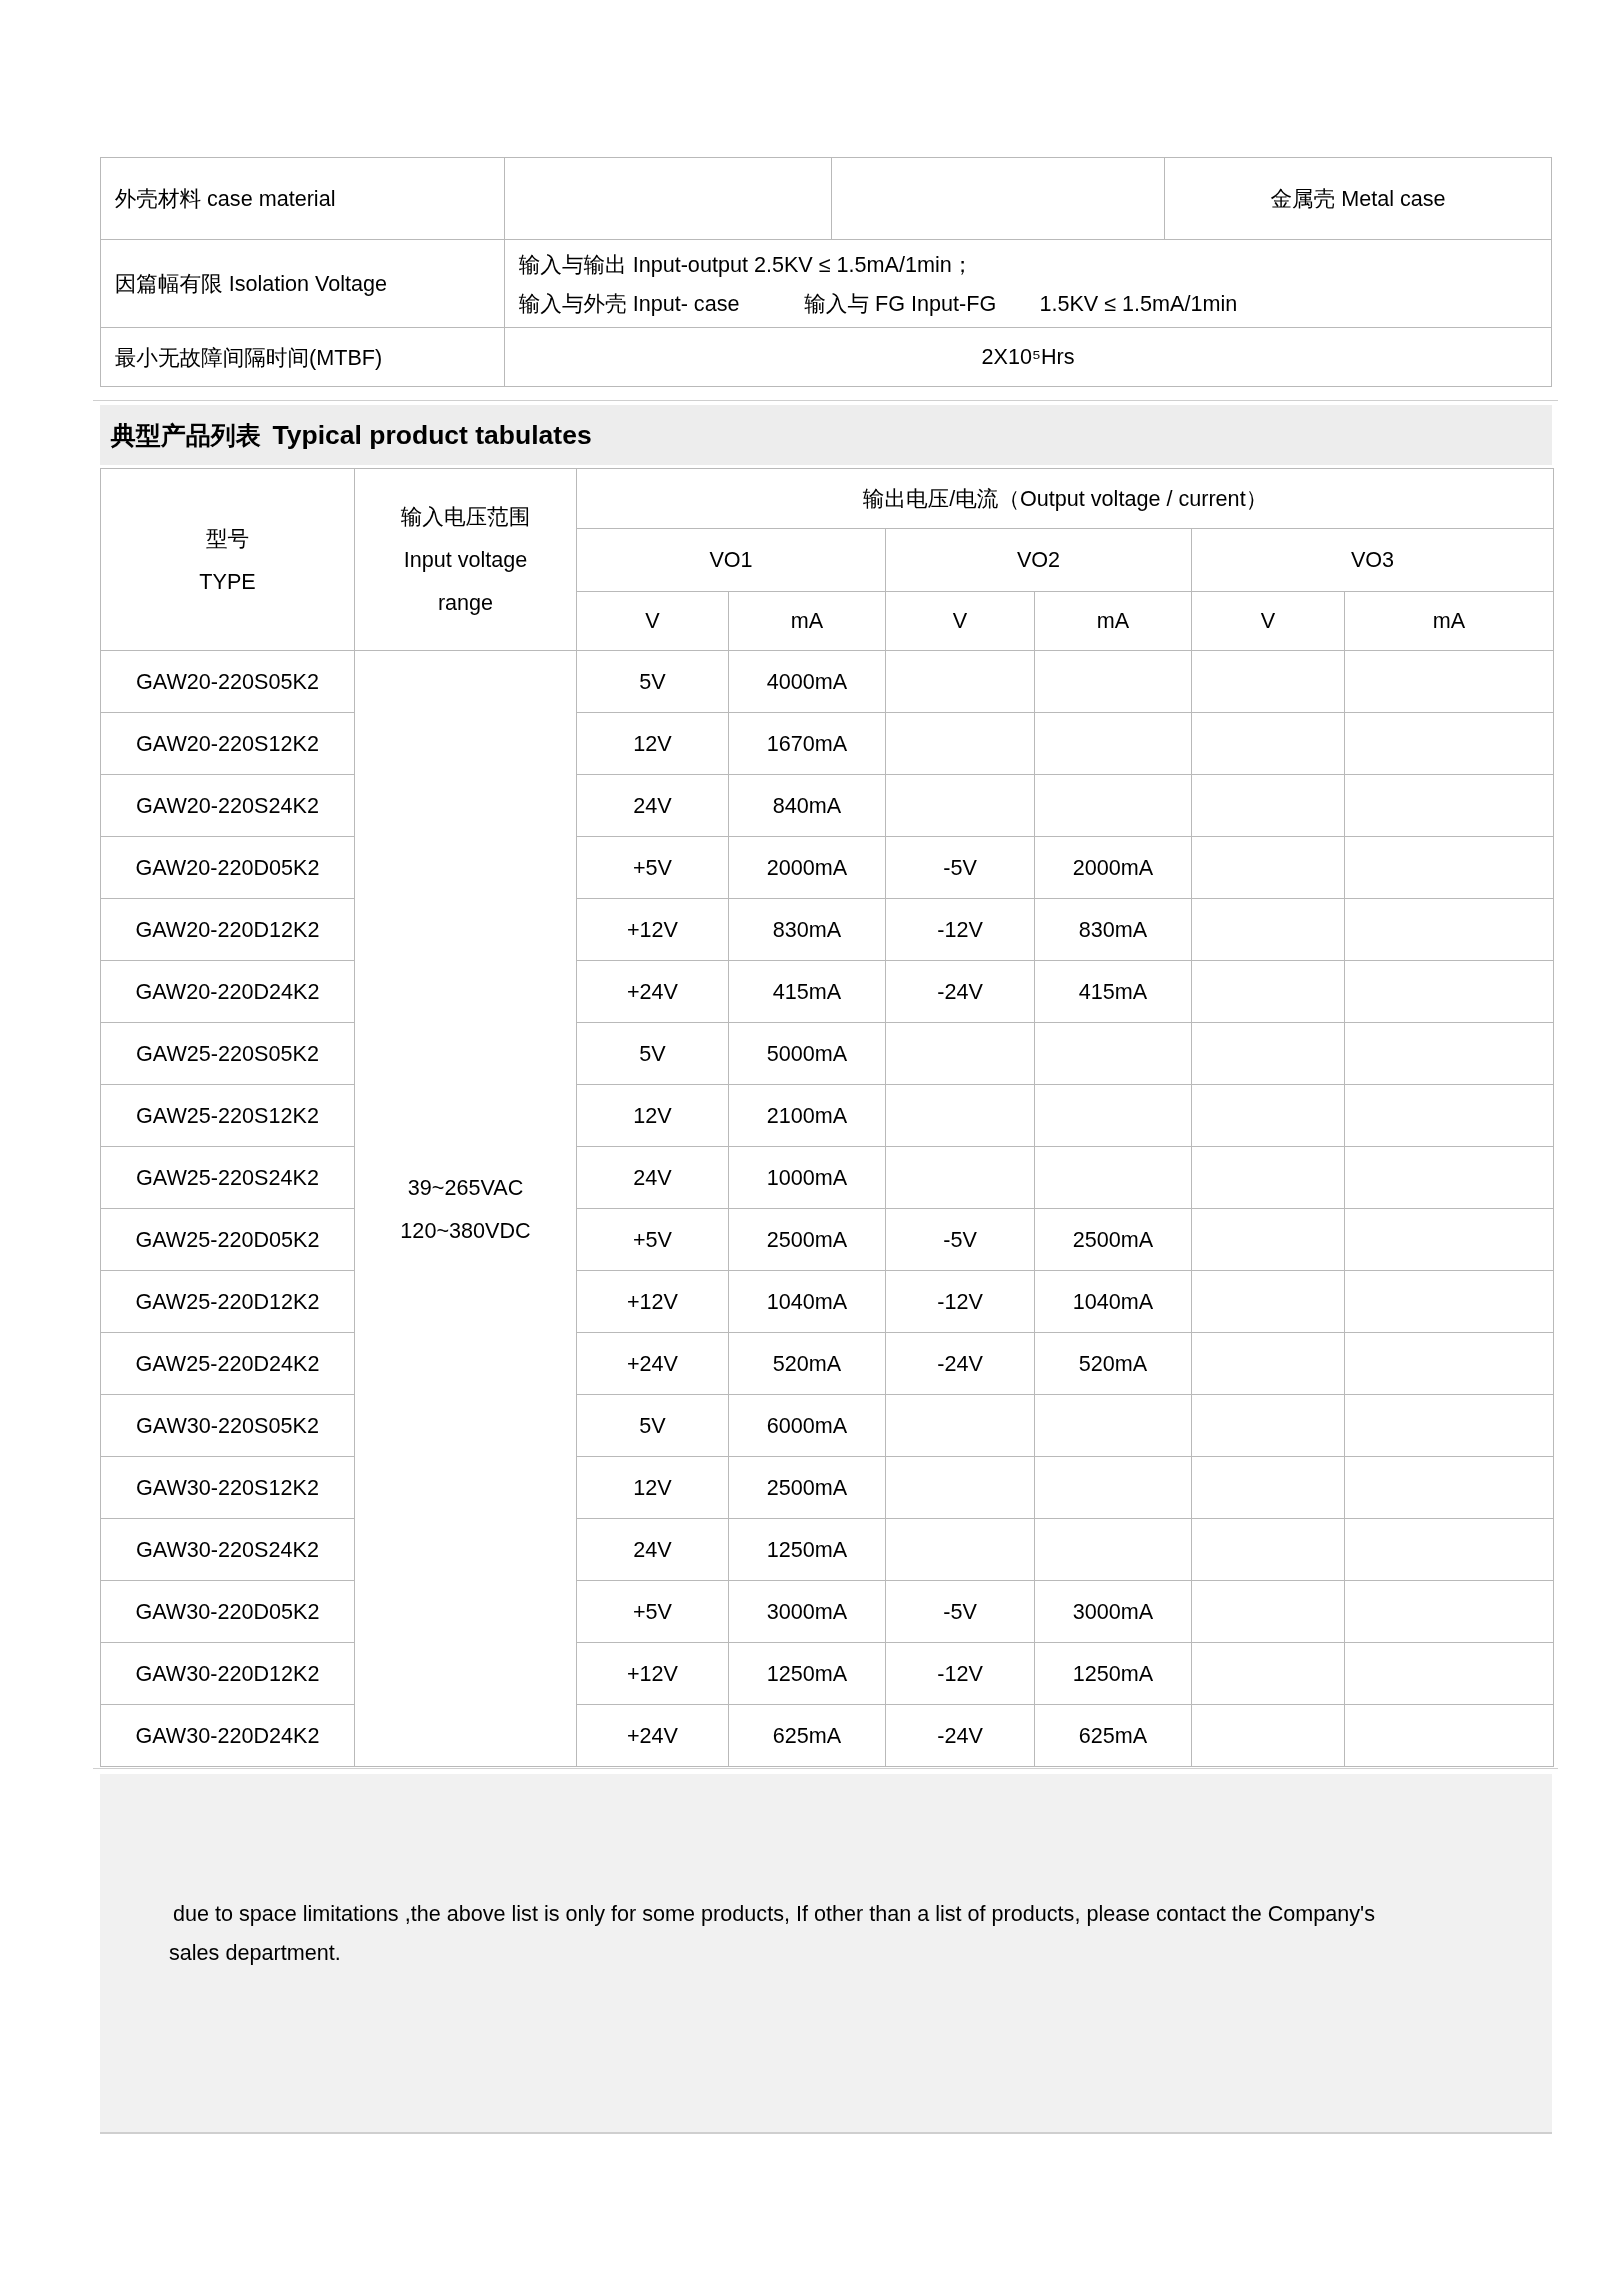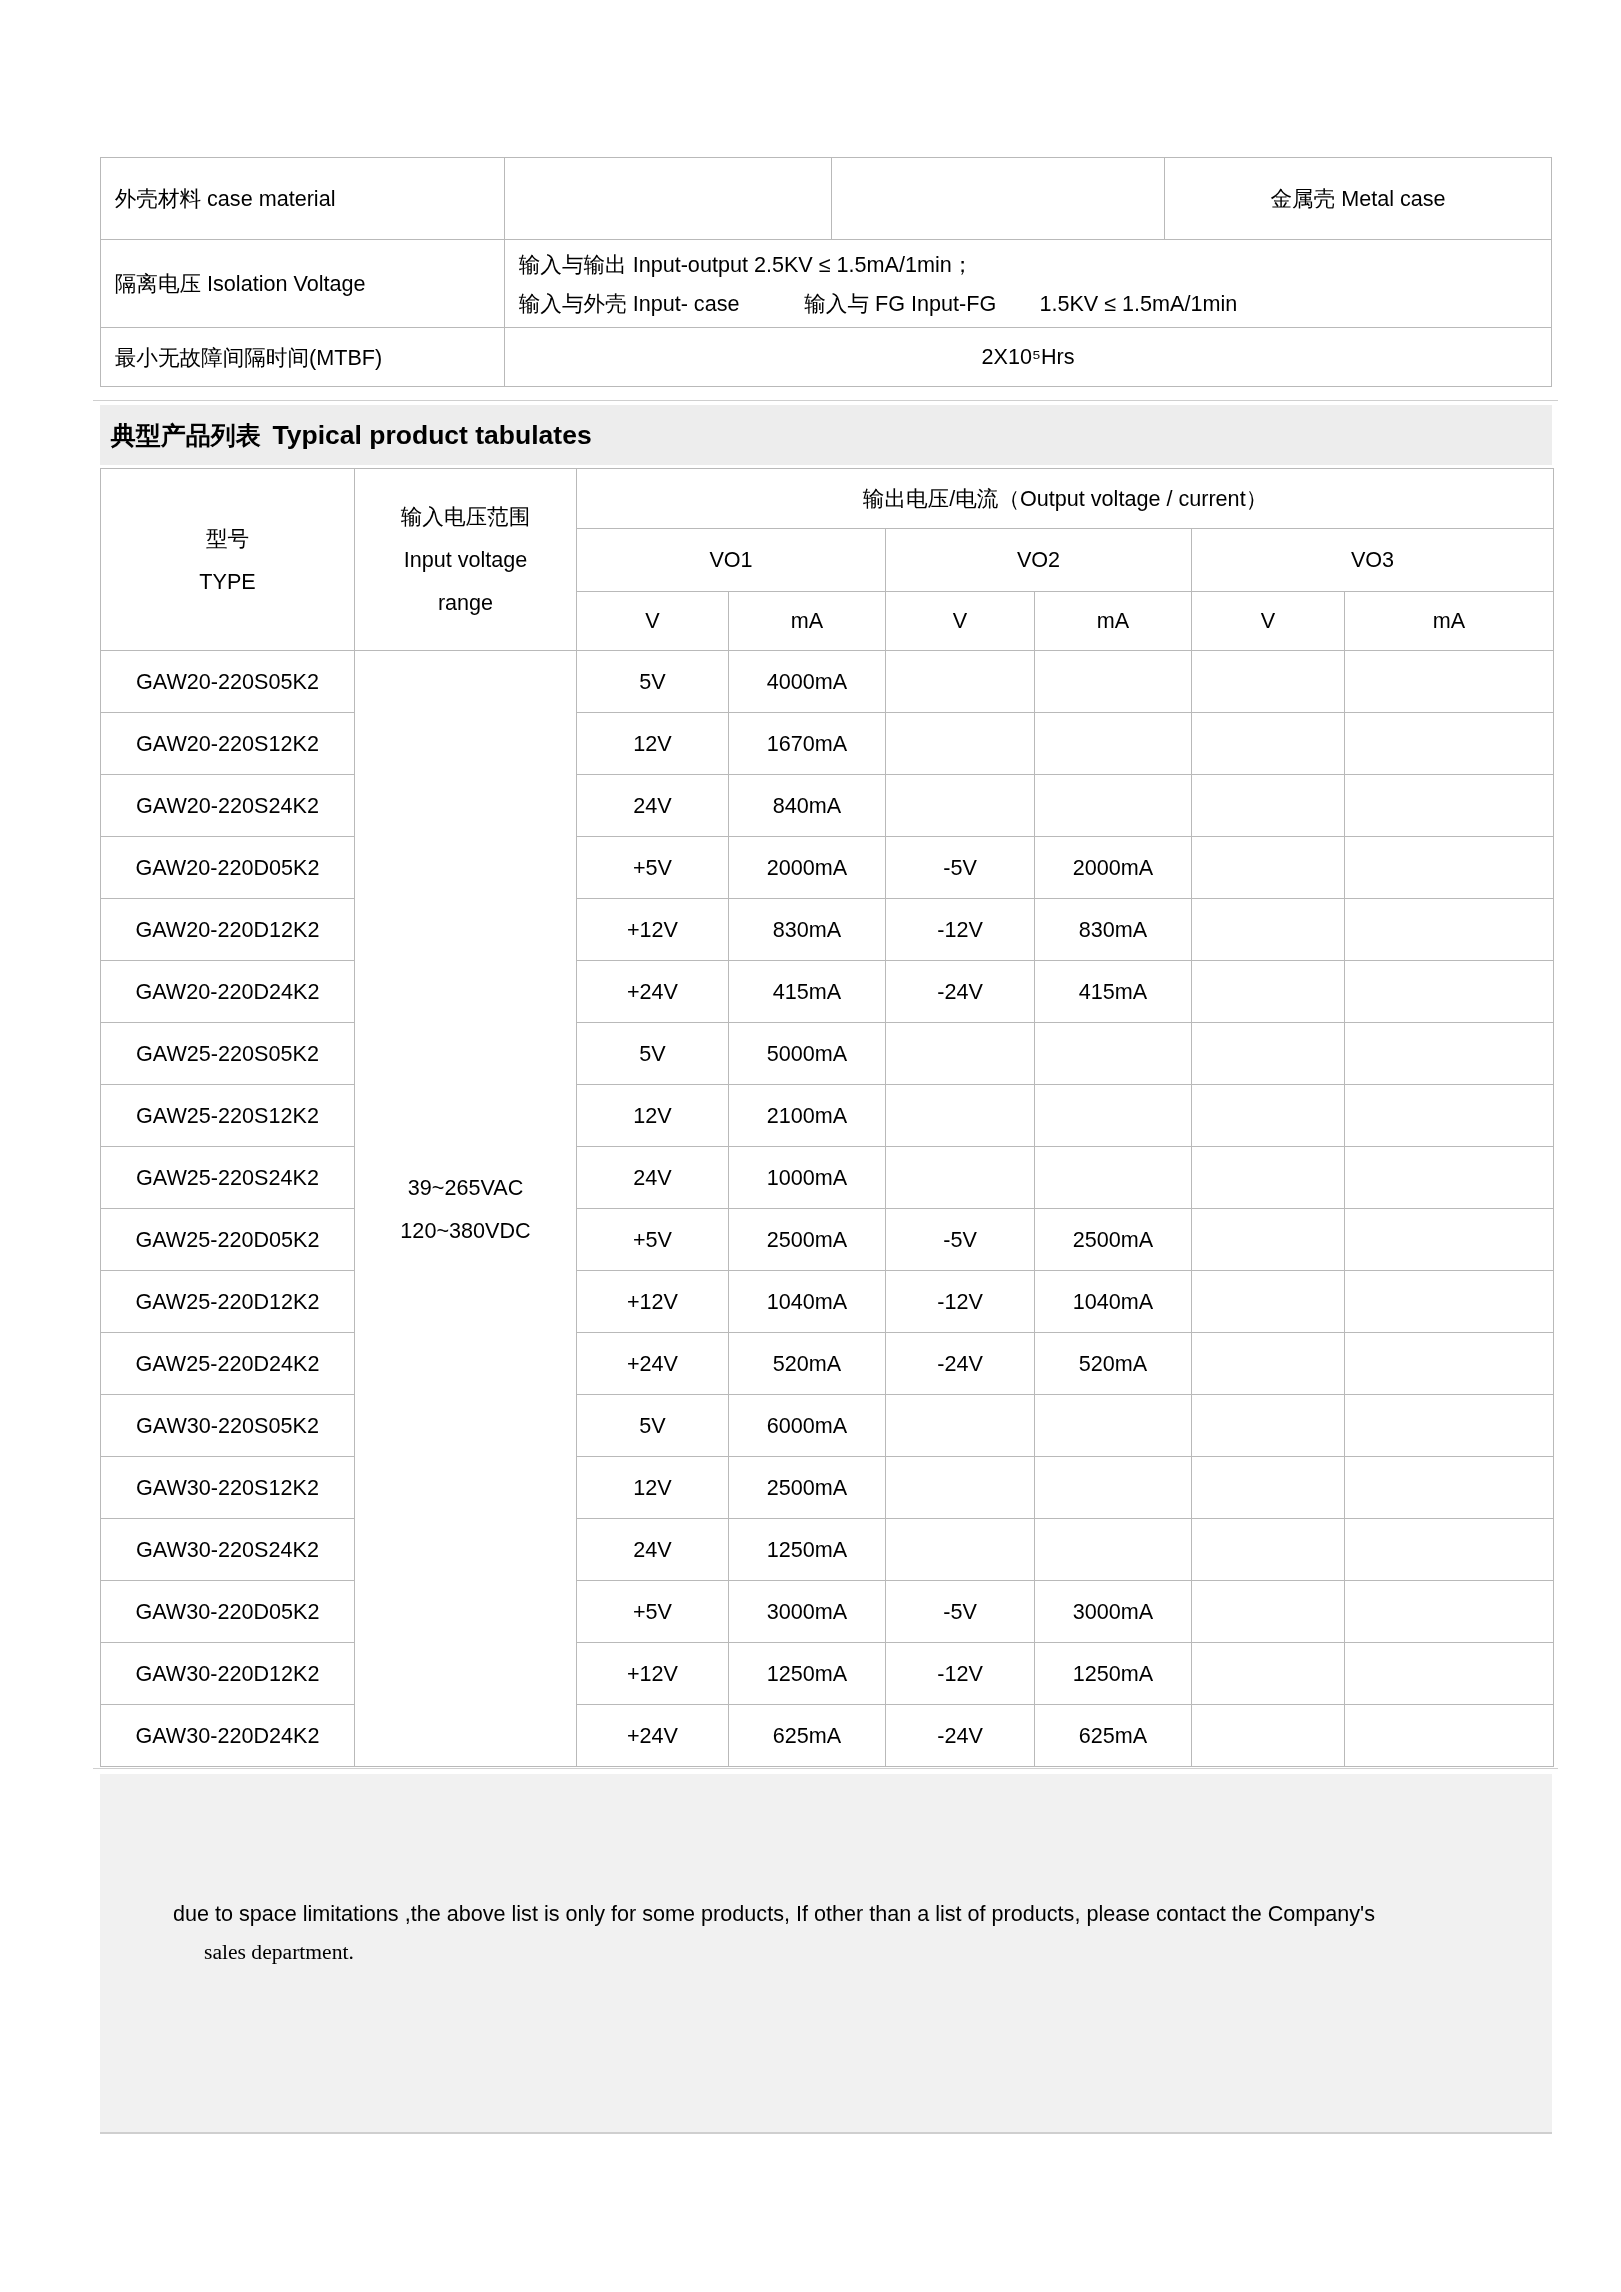--- a/index.html
+++ b/index.html
@@ -46,21 +46,21 @@
 
   
   .note-block{
     position:absolute;left:100px;top:1774px;width:1452px;height:360px;
     background:#f1f1f1;border-bottom:2px solid #cfcfcf;
     font-size:21.6px;box-sizing:border-box;padding-top:120px;
   }
   .note-block div{line-height:39px;white-space:nowrap;}
   .note-block .n1{padding-left:13.7px;}
   .note-block .n2{padding-left:73px;}
-  .note-block .n3{padding-left:104px;font-family:Liberation Serif, serif;}
+  .note-block .n3{padding-left:69px;}
 </style>
 </head>
 <body>
 
 <div class="page">
 
   <table class="spec-table">
     <colgroup>
         <col style="width:404px">
         <col style="width:327px">
@@ -68,21 +68,21 @@
         <col style="width:387px">
       </colgroup>
     <tbody>
         <tr class="r1">
       <td class="label">外壳材料 case material</td>
       <td></td>
       <td></td>
       <td>金属壳 Metal case</td>
     </tr>
     <tr class="r2">
-      <td class="label">隔离电压 Isolation Voltage</td>
+      <td class="label">因篇幅有限 Isolation Voltage</td>
       <td class="iso" colspan="3">
         <div>输入与输出 Input-output 2.5KV ≤ 1.5mA/1min；</div>
         <div>输入与外壳 Input- case　　　输入与 FG Input-FG　　1.5KV ≤ 1.5mA/1min</div>
       </td>
     </tr>
     <tr class="r3">
       <td class="label">最小无故障间隔时间(MTBF)</td>
       <td colspan="3">2X10⁵Hrs</td>
     </tr>
   </tbody>

